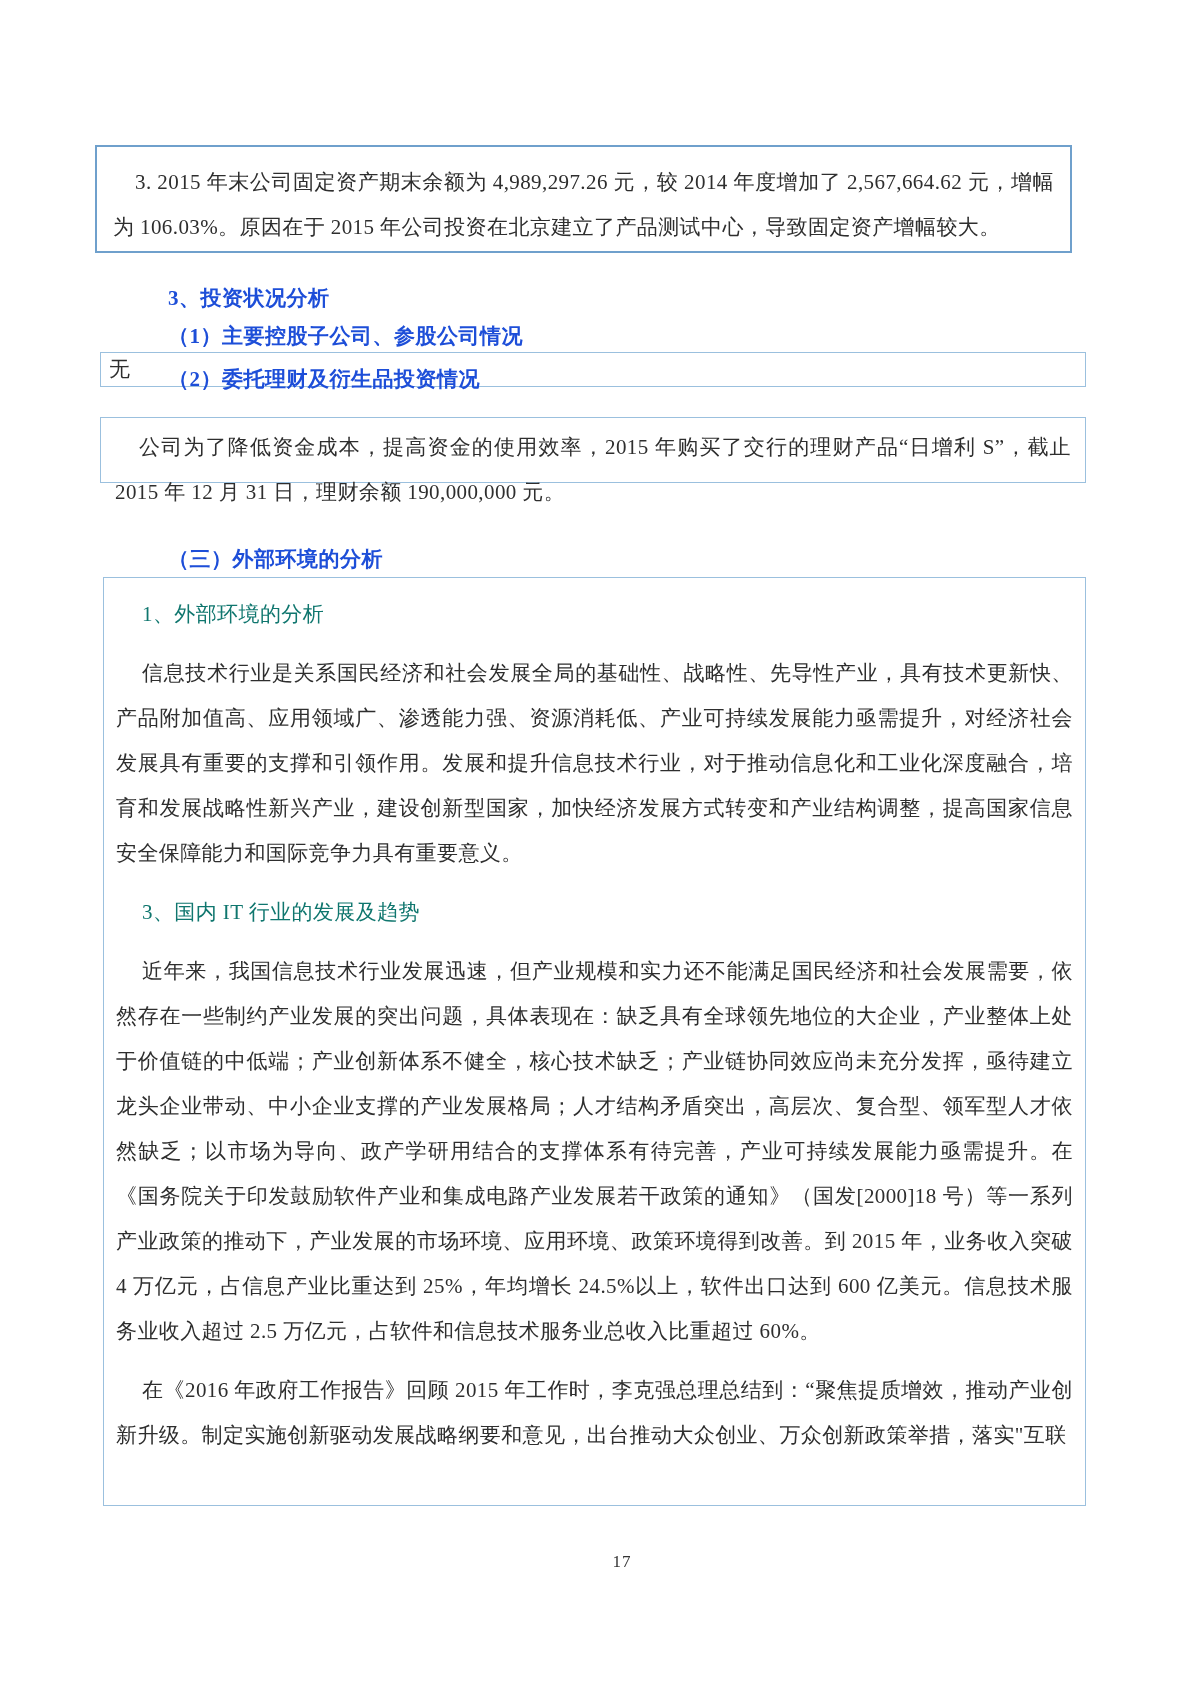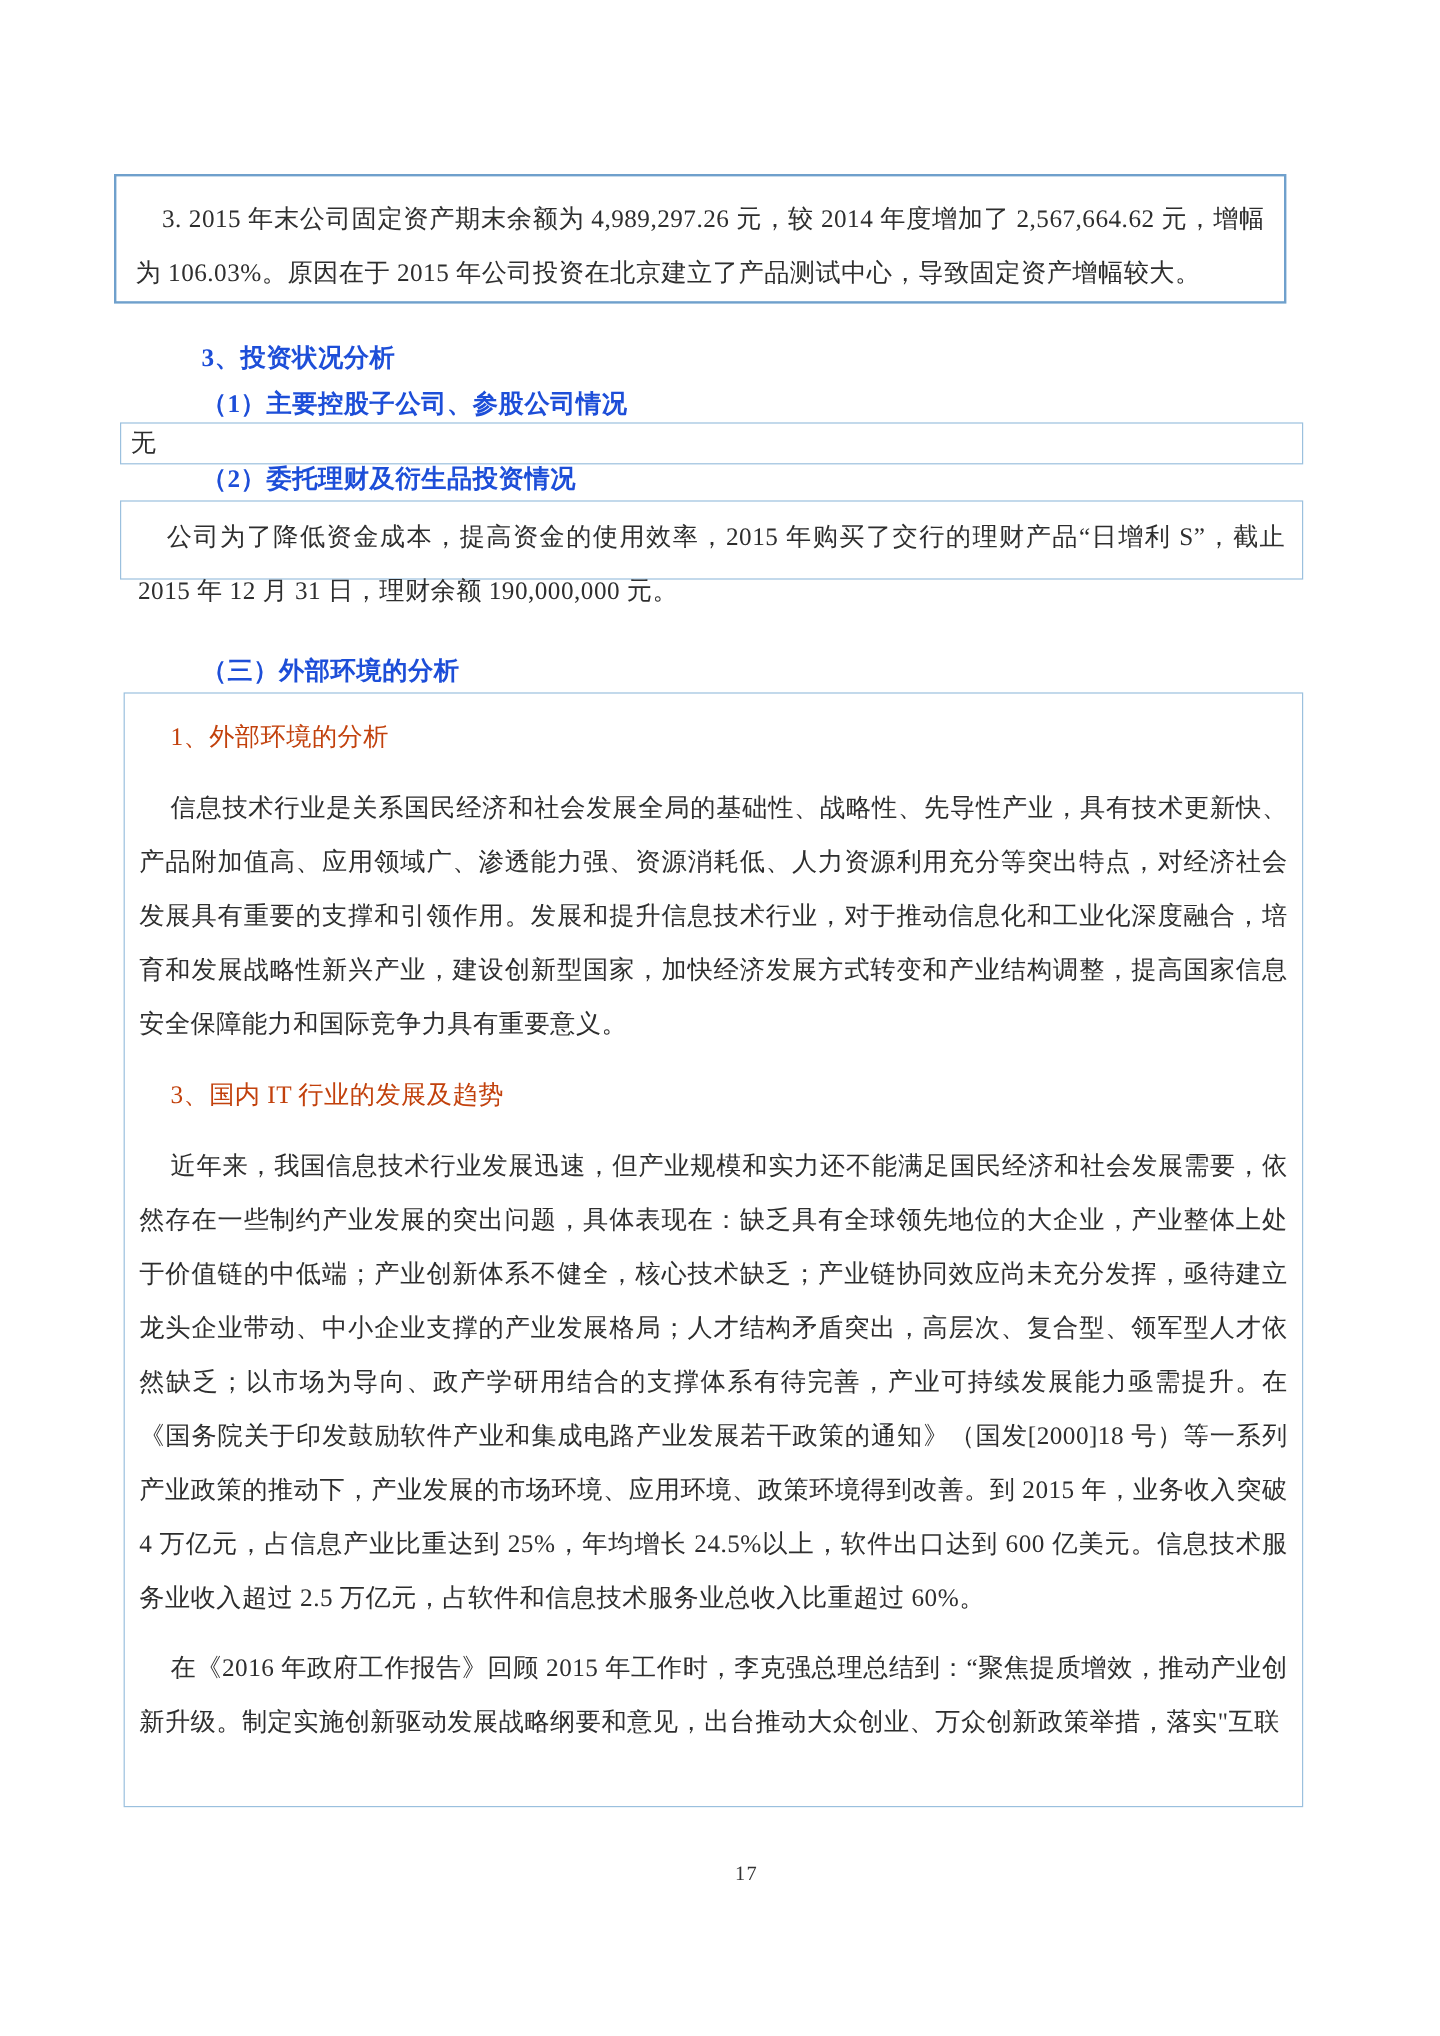--- a/index.html
+++ b/index.html
@@ -43,21 +43,21 @@
     padding: 0 12px;
     font-size: 21px;
     line-height: 45px;
     text-align: justify;
     letter-spacing: 0.4px;
     color: #2e2e2e;
   }
   .bigbox .subhead {
     margin: 14px 0 0 26px;
     font-weight: normal;
-    color: #c2410c;
+    color: #0f766e;
   }
   .bigbox p.body {
     margin: 14px 0 0 0;
     text-indent: 26px;
   }
   .page-number {
     position: absolute;
     left: 0; right: 0;
     text-align: center;
     font-size: 17px;
@@ -76,31 +76,31 @@
   </div>
 
   <div class="heading" style="left:168px; top:286px;">3、投资状况分析</div>
 
   <div class="heading" style="left:168px; top:324px;">（1）主要控股子公司、参股公司情况</div>
 
   <div class="textbox border-light" style="left:100px; top:352px; width:986px; height:35px; line-height:33px; padding:0 8px;">
     <span>无</span>
   </div>
 
-  <div class="heading" style="left:168px; top:387px;">（2）委托理财及衍生品投资情况</div>
+  <div class="heading" style="left:168px; top:367px;">（2）委托理财及衍生品投资情况</div>
 
   <div class="textbox border-light" style="left:100px; top:417px; width:986px; height:66px; padding:7px 14px 0 14px;">
     <p class="indent-para">公司为了降低资金成本，提高资金的使用效率，2015 年购买了交行的理财产品“日增利 S”，截止 2015 年 12 月 31 日，理财余额 190,000,000 元。</p>
   </div>
 
   <div class="heading" style="left:168px; top:547px;text-align:center;">（三）外部环境的分析</div>
 
   <div class="bigbox" style="left:103px; top:577px; width:983px; height:929px;">
     <p class="subhead">1、外部环境的分析</p>
-    <p class="body">信息技术行业是关系国民经济和社会发展全局的基础性、战略性、先导性产业，具有技术更新快、产品附加值高、应用领域广、渗透能力强、资源消耗低、人力资源利用充分等突出特点，对经济社会发展具有重要的支撑和引领作用。发展和提升信息技术行业，对于推动信息化和工业化深度融合，培育和发展战略性新兴产业，建设创新型国家，加快经济发展方式转变和产业结构调整，提高国家信息安全保障能力和国际竞争力具有重要意义。</p>
+    <p class="body">信息技术行业是关系国民经济和社会发展全局的基础性、战略性、先导性产业，具有技术更新快、产品附加值高、应用领域广、渗透能力强、资源消耗低、产业可持续发展能力亟需提升，对经济社会发展具有重要的支撑和引领作用。发展和提升信息技术行业，对于推动信息化和工业化深度融合，培育和发展战略性新兴产业，建设创新型国家，加快经济发展方式转变和产业结构调整，提高国家信息安全保障能力和国际竞争力具有重要意义。</p>
     <p class="subhead">3、国内 IT 行业的发展及趋势</p>
     <p class="body">近年来，我国信息技术行业发展迅速，但产业规模和实力还不能满足国民经济和社会发展需要，依然存在一些制约产业发展的突出问题，具体表现在：缺乏具有全球领先地位的大企业，产业整体上处于价值链的中低端；产业创新体系不健全，核心技术缺乏；产业链协同效应尚未充分发挥，亟待建立龙头企业带动、中小企业支撑的产业发展格局；人才结构矛盾突出，高层次、复合型、领军型人才依然缺乏；以市场为导向、政产学研用结合的支撑体系有待完善，产业可持续发展能力亟需提升。在《国务院关于印发鼓励软件产业和集成电路产业发展若干政策的通知》（国发[2000]18 号）等一系列产业政策的推动下，产业发展的市场环境、应用环境、政策环境得到改善。到 2015 年，业务收入突破 4 万亿元，占信息产业比重达到 25%，年均增长 24.5%以上，软件出口达到 600 亿美元。信息技术服务业收入超过 2.5 万亿元，占软件和信息技术服务业总收入比重超过 60%。</p>
     <p class="body">在《2016 年政府工作报告》回顾 2015 年工作时，李克强总理总结到：“聚焦提质增效，推动产业创新升级。制定实施创新驱动发展战略纲要和意见，出台推动大众创业、万众创新政策举措，落实"互联</p>
   </div>
 
   <div class="page-number" style="top:1552px;">17</div>
 
 </div>
 
 </body></html>

